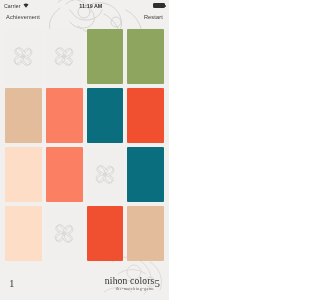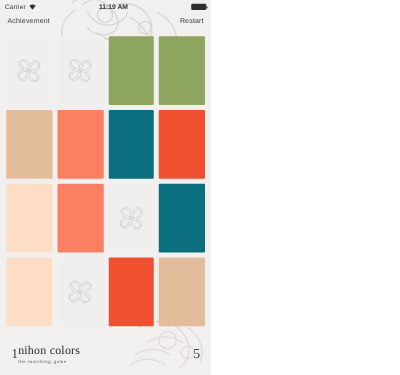--- a/index.html
+++ b/index.html
@@ -156,21 +156,21 @@
     justify-content: space-between;
     padding: 0 9px;
     box-sizing: border-box;
   }
   .score {
     font-family: "Liberation Serif", serif;
     font-size: 11px;
     color: #3d3d3d;
   }
   .brand {
-    text-align: left;
+    text-align: right;
     flex: 1 1 auto;
     margin-top: 2px;
   }
   .brand-title {
     font-family: "Liberation Serif", serif;
     font-size: 9.5px;
     color: #2b2b2b;
     letter-spacing: 0.2px;
     line-height: 1;
   }

